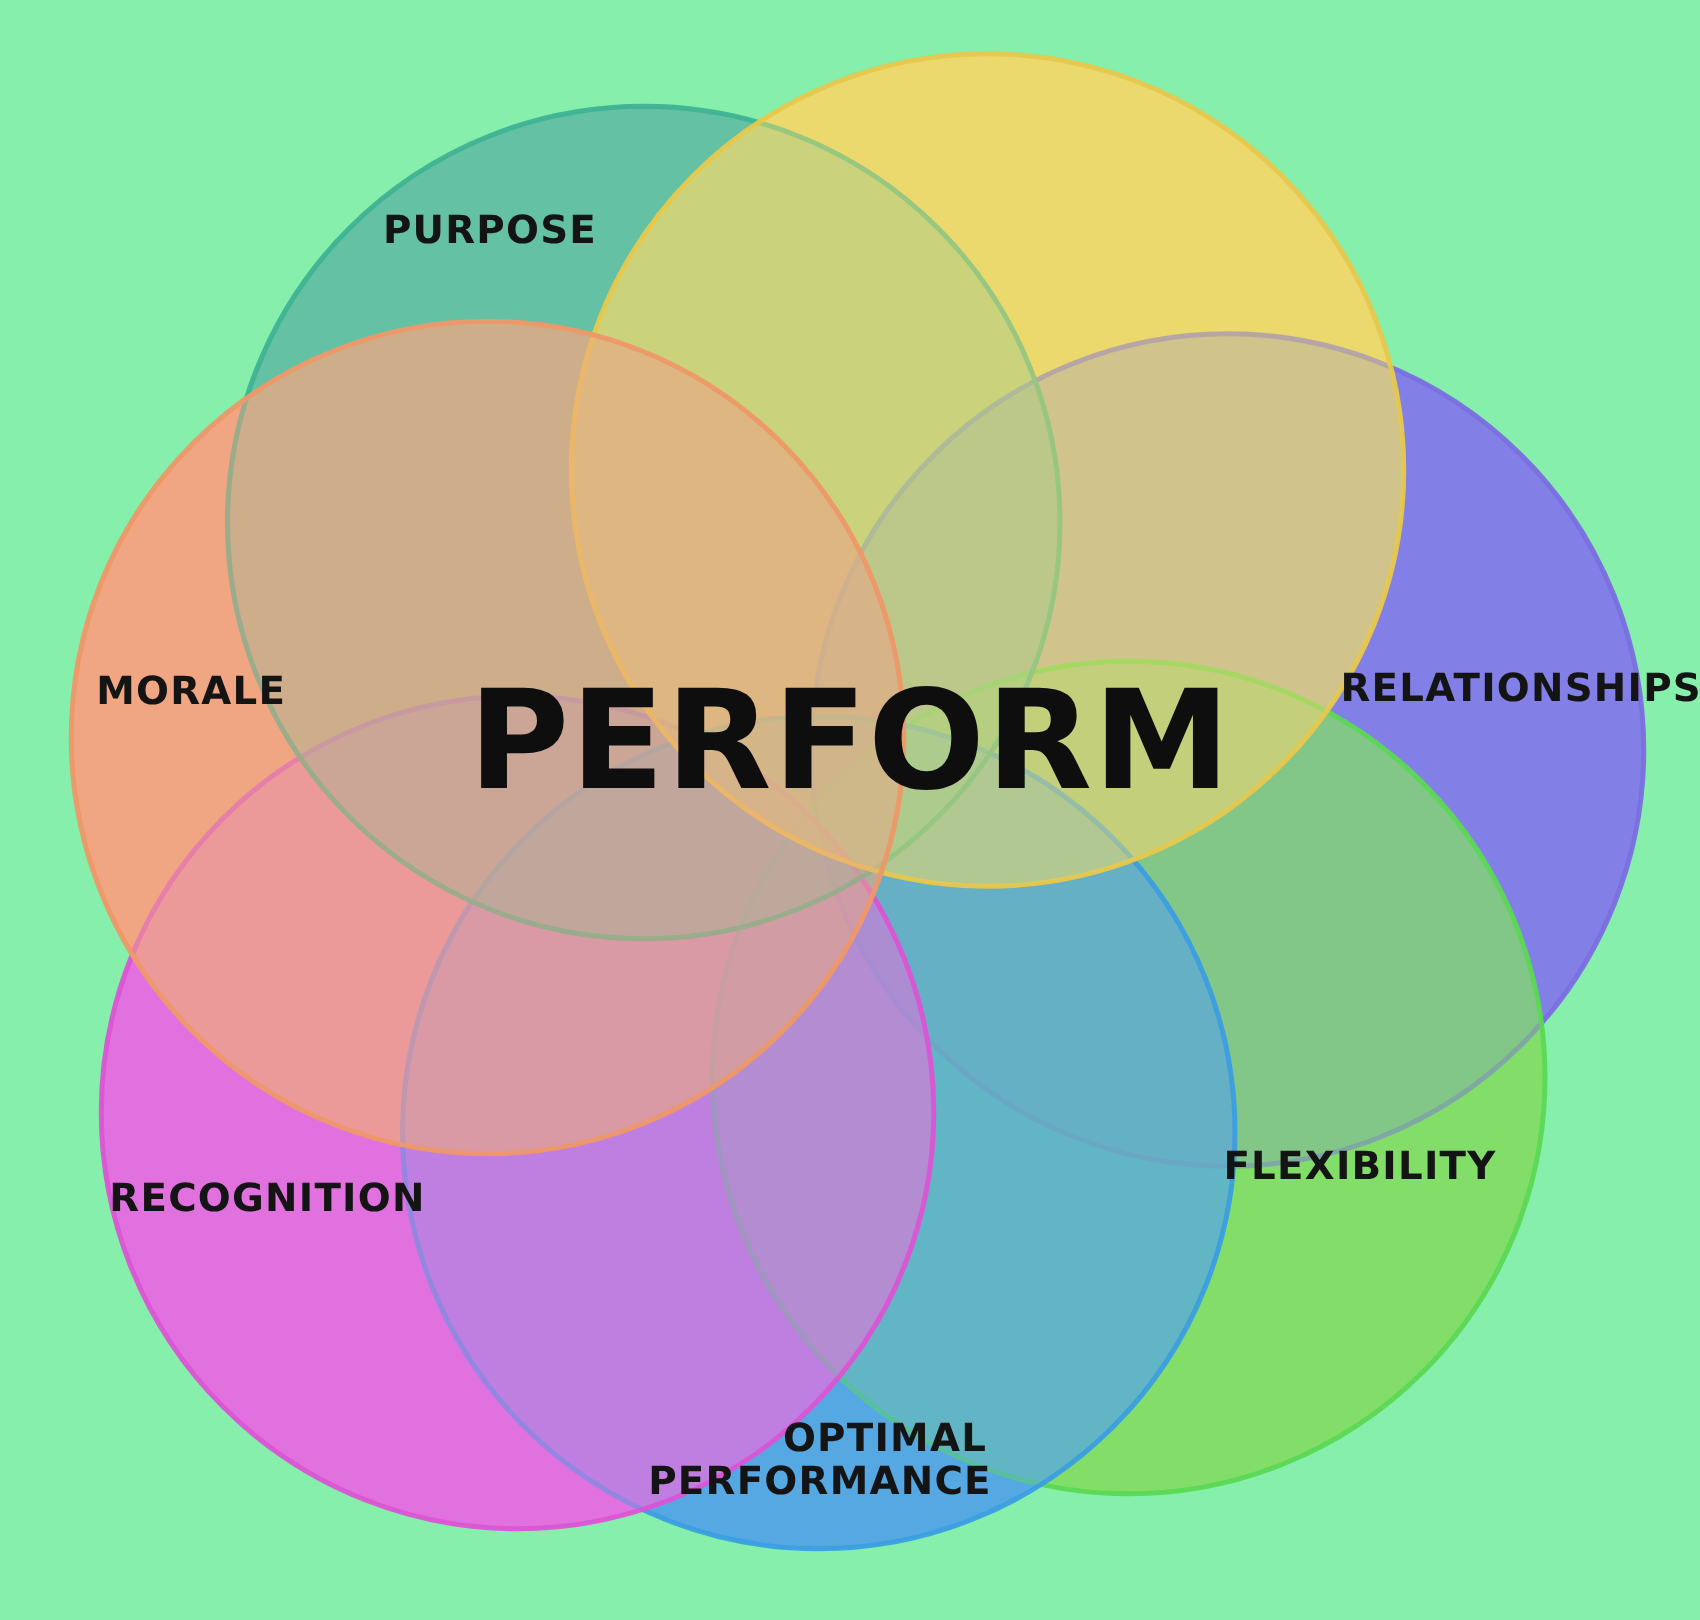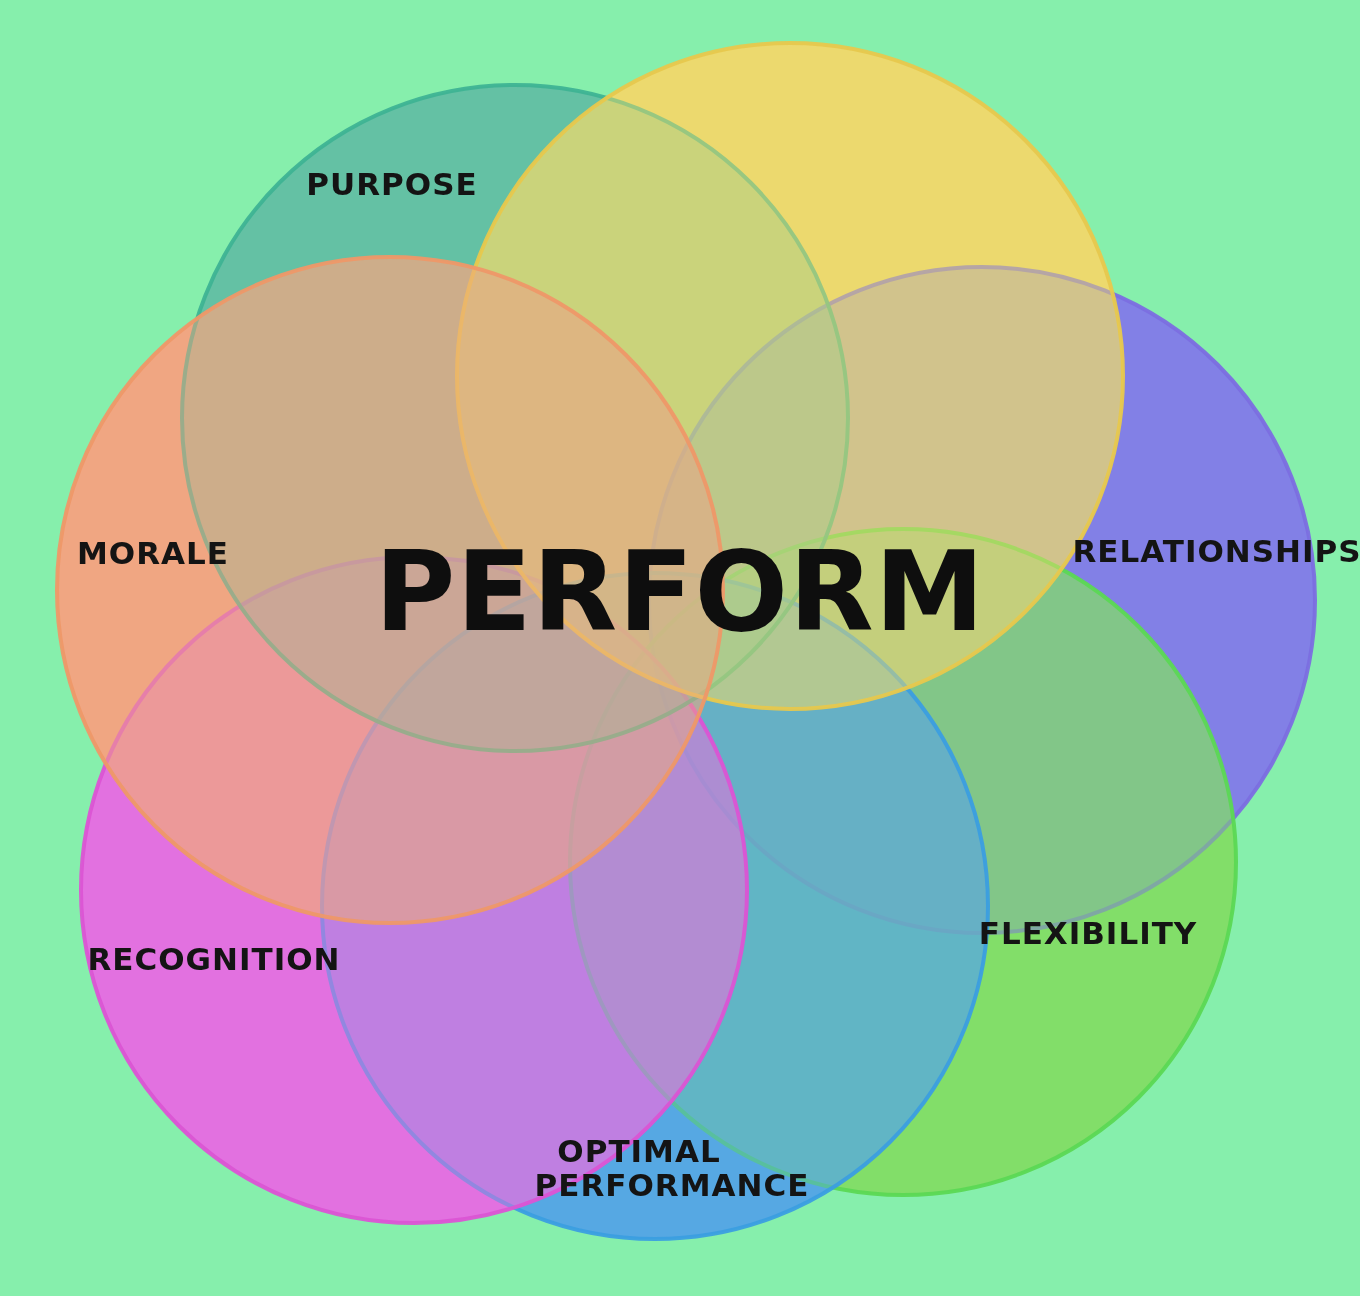--- a/index.html
+++ b/index.html
@@ -71,19 +71,19 @@
       <circle cx="655" cy="906" r="333" fill="#56A8E3" fill-opacity="0.5" stroke="#3B9EE0" stroke-width="4" stroke-opacity="0.95"></circle>
       <circle cx="414" cy="890" r="333" fill="#E271E0" fill-opacity="0.5" stroke="#DB54D4" stroke-width="4" stroke-opacity="0.95"></circle>
       <circle cx="515" cy="418" r="333" fill="#64C1A4" fill-opacity="0.5" stroke="#3EB393" stroke-width="4" stroke-opacity="0.95"></circle>
       <circle cx="790" cy="376" r="333" fill="#ECD96E" fill-opacity="0.5" stroke="#E7C84D" stroke-width="4" stroke-opacity="0.95"></circle>
       <circle cx="390" cy="590" r="333" fill="#F0A682" fill-opacity="0.5" stroke="#EE9868" stroke-width="4" stroke-opacity="0.95"></circle>
     </svg>
   <div id="labels" class="labels-layer">
       <div class="petal-label" style="left: 392px; top: 184px; color: rgb(20, 20, 20);">PURPOSE</div>
       <div class="petal-label" style="left: 1177px; top: 551px; color: rgb(20, 20, 20); margin-left: 40px;">RELATIONSHIPS</div>
       <div class="petal-label" style="left: 1088px; top: 933px; color: rgb(20, 20, 20);">FLEXIBILITY</div>
-      <div class="petal-label" style="left: 639px; top: 1151px; color: rgb(20, 20, 20);">OPTIMAL</div>
-      <div class="petal-label" style="left: 672px; top: 1185px; color: rgb(20, 20, 20); text-align: right;">PERFORMANCE</div>
+      <div class="petal-label" style="left: 708px; top: 1151px; color: rgb(20, 20, 20);">OPTIMAL</div>
+      <div class="petal-label" style="left: 656px; top: 1185px; color: rgb(20, 20, 20); text-align: right;">PERFORMANCE</div>
       <div class="petal-label" style="left: 214px; top: 959px; color: rgb(20, 20, 20);">RECOGNITION</div>
       <div class="petal-label" style="left: 153px; top: 553px; color: rgb(20, 20, 20);">MORALE</div>
     </div>
   <div class="perform-title">PERFORM</div>
 </div>
 
 </body></html>

